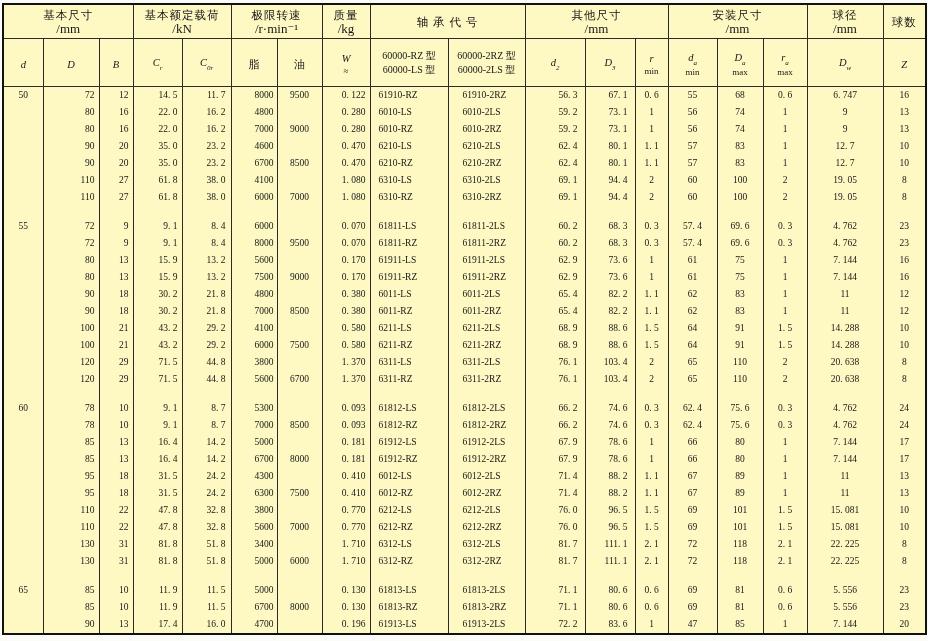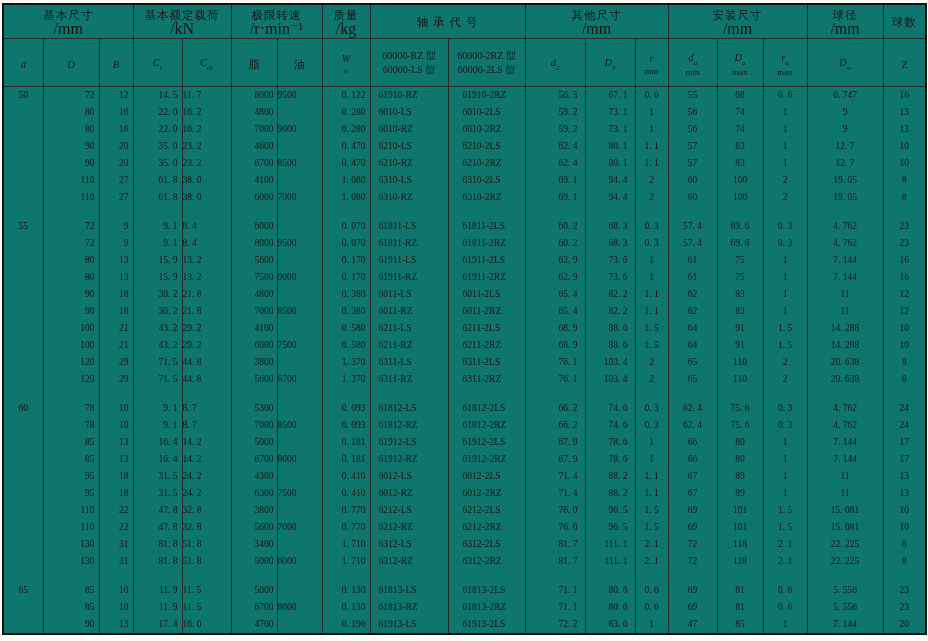--- a/index.html
+++ b/index.html
@@ -5,50 +5,50 @@
   html,body{margin:0;padding:0;}
   body{
     width:928px;height:641px;overflow:hidden;
     background:#fbfbf8;color:#161616;
     font-family:"Liberation Serif","DejaVu Serif",serif;
   }
   .page{position:relative;width:928px;height:641px;}
   table{
     border-collapse:collapse;table-layout:fixed;
     width:923px;margin:3px 0 0 2px;
-    background:#0f766e;
+    background:#fef9c3;
   }
   table, th, td{border:1px solid #2b2b2b;}
   table{border:2px solid #111;}
   thead th{
     font-weight:normal;padding:0;vertical-align:middle;text-align:center;
   }
   tr.grp-row th{height:33px;}
   tr.sub-row th{height:47px;}
   .g-label{font-size:11.5px;letter-spacing:1px;line-height:14px;}
-  .g-unit{font-size:16px;line-height:13px;}
+  .g-unit{font-size:13px;line-height:13px;}
   .g-unit:empty{display:none;}
   .var{font-style:italic;font-size:10.5px;}
   sub.ss{font-size:7px;font-style:italic;}
   .l2{font-size:9px;line-height:11px;}
   .cn{font-size:11px;}
   .code-line{font-size:10px;line-height:14px;white-space:nowrap;}
   tbody td{
     border-top:none;border-bottom:none;
     height:17px;padding:0;
     font-size:9.5px;line-height:17px;white-space:nowrap;
     overflow:hidden;
   }
   tbody tr.gap td{height:12px;}
   
   td.c0{text-align:center;}
   td.c1,td.c2,td.c3{text-align:right;padding-right:4px;}
-  td.c4{padding-right:5px;margin-left:25px;}
+  td.c4{text-align:right;padding-right:5px;margin-left:25px;}
   td.c5{text-align:right;padding-right:3px;}
-  td.c6{text-align:left;margin-left:28px;}
+  td.c6{text-align:center;margin-left:28px;}
   td.c7{text-align:right;padding-right:4px;}
   td.c8{text-align:left;padding-left:8px;margin-left:47px;}
   td.c9{text-align:left;padding-left:14px;}
   td.c10,td.c11{text-align:right;padding-right:7px;}
   td.c12,td.c13,td.c14,td.c15,td.c16,td.c17{text-align:center;}
 </style>
 </head>
 <body>
 
 <div class="page">

